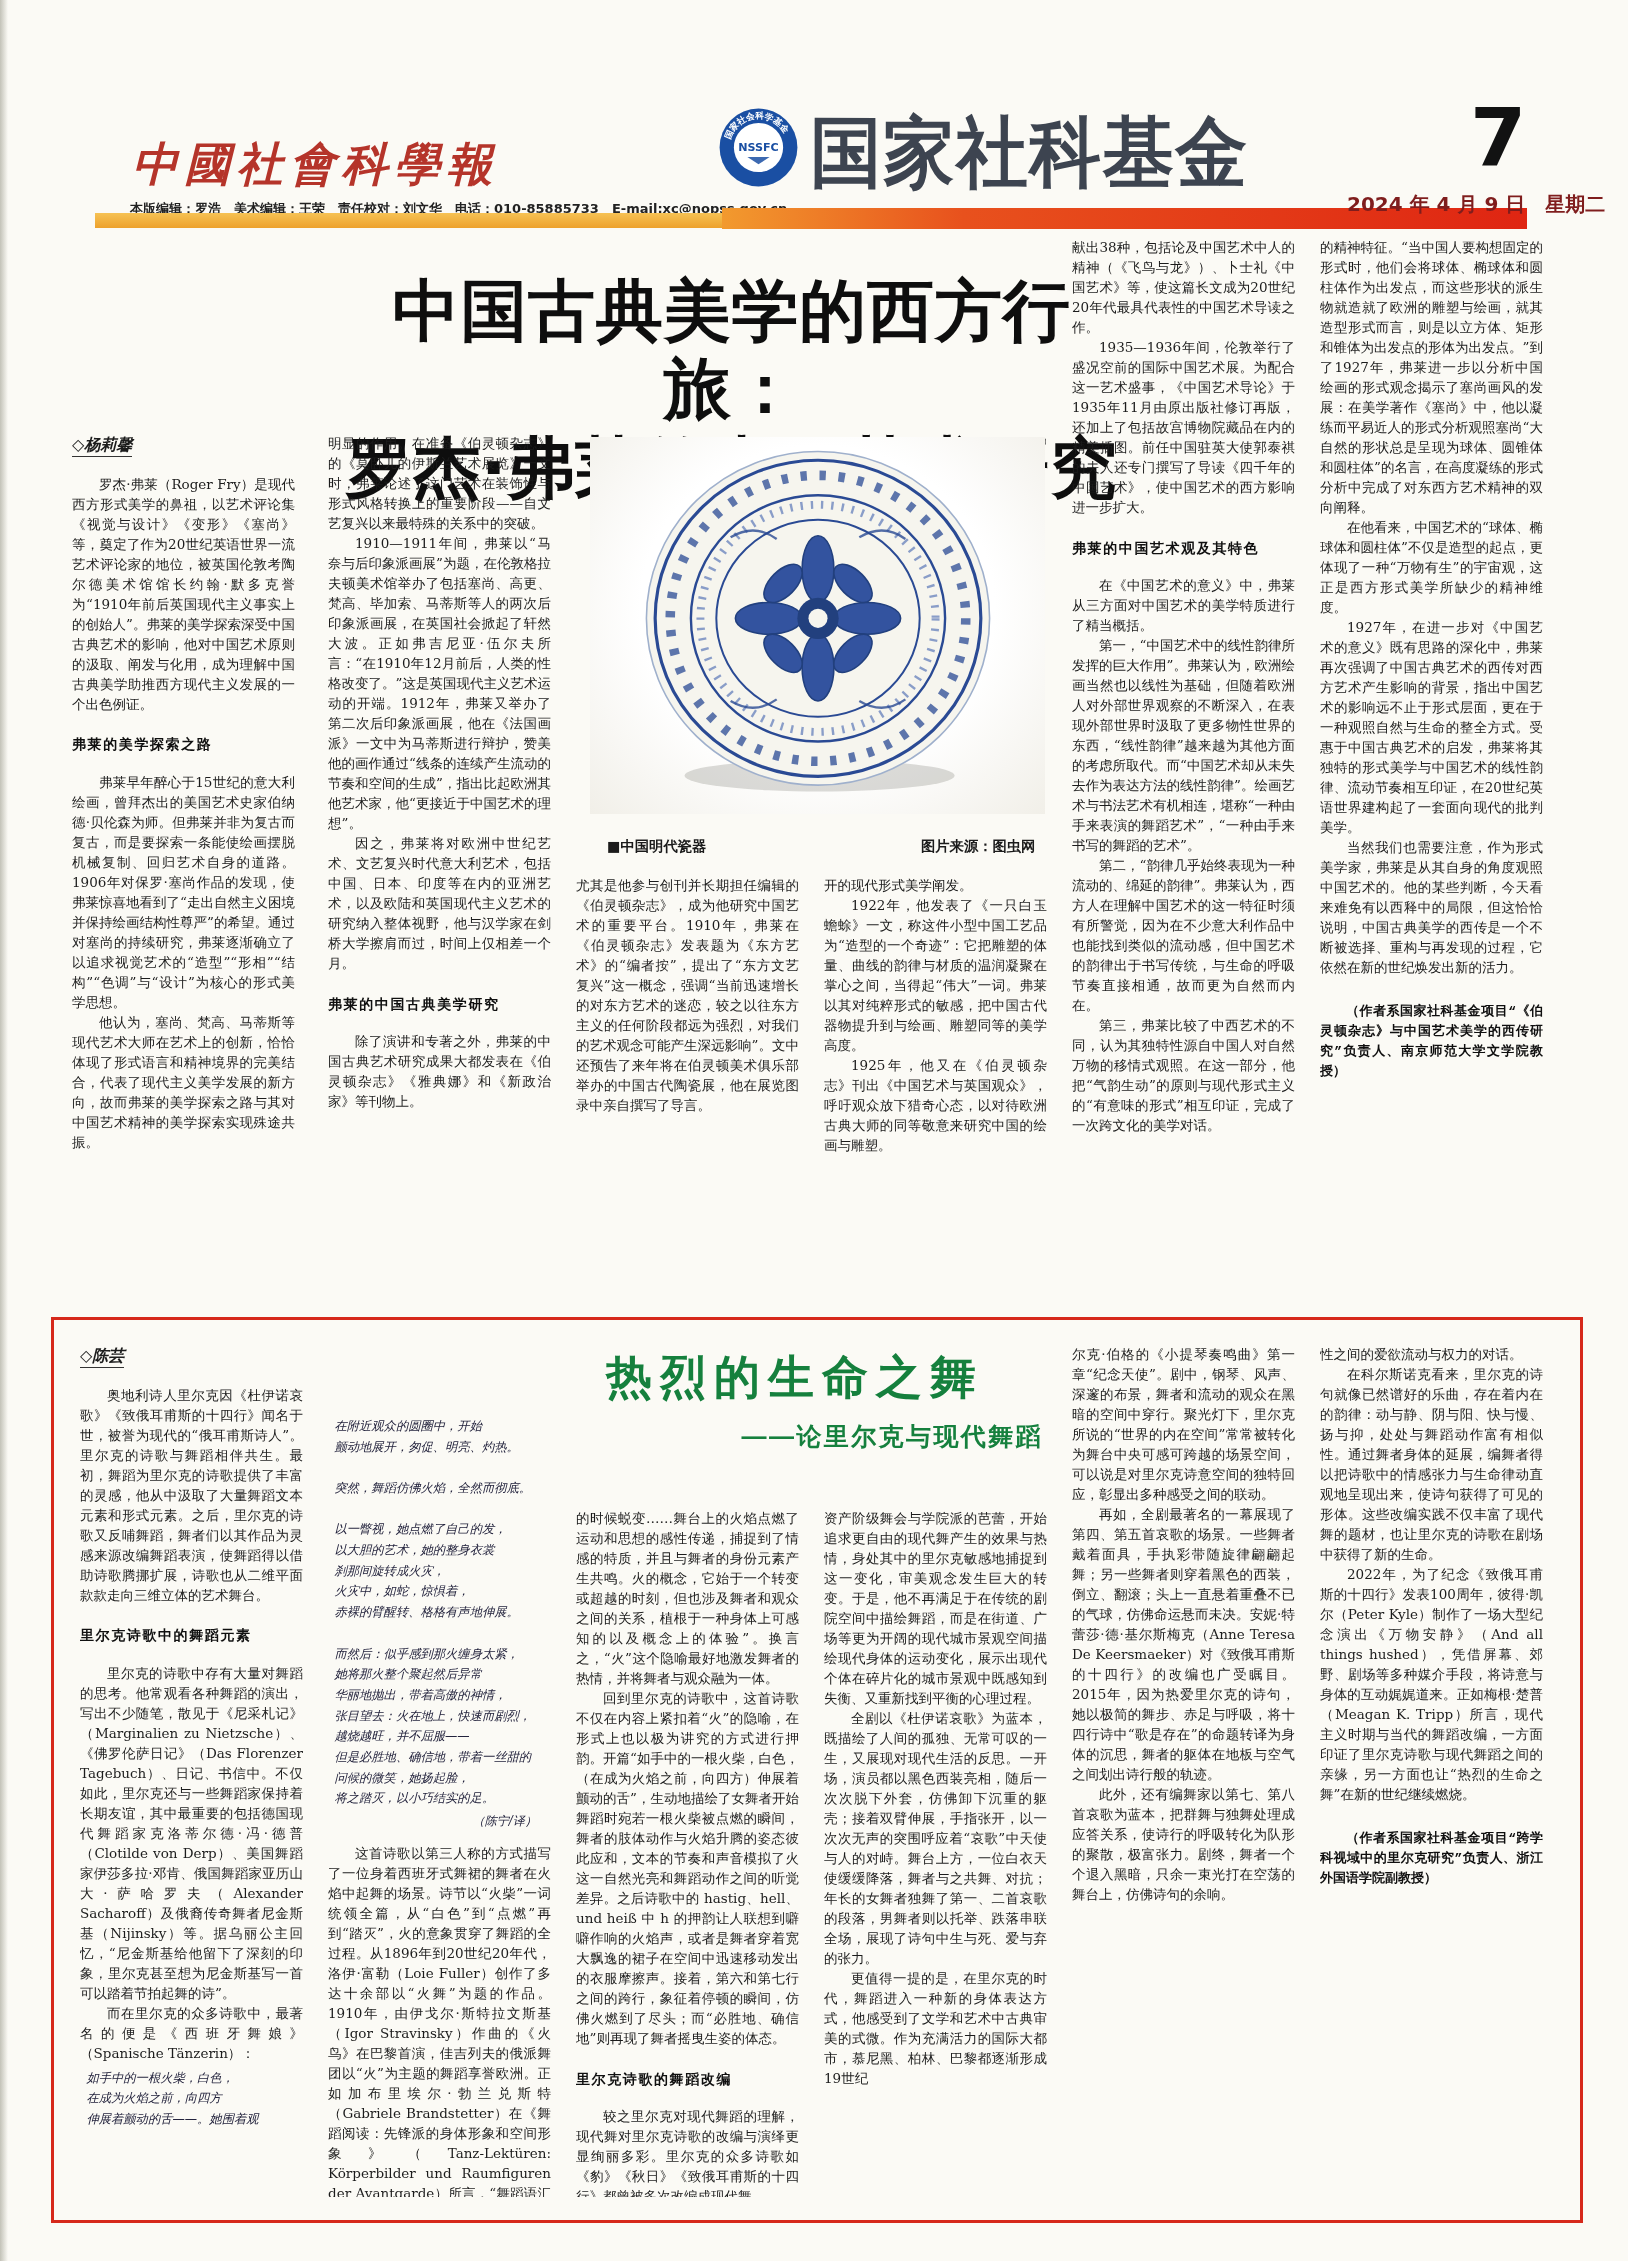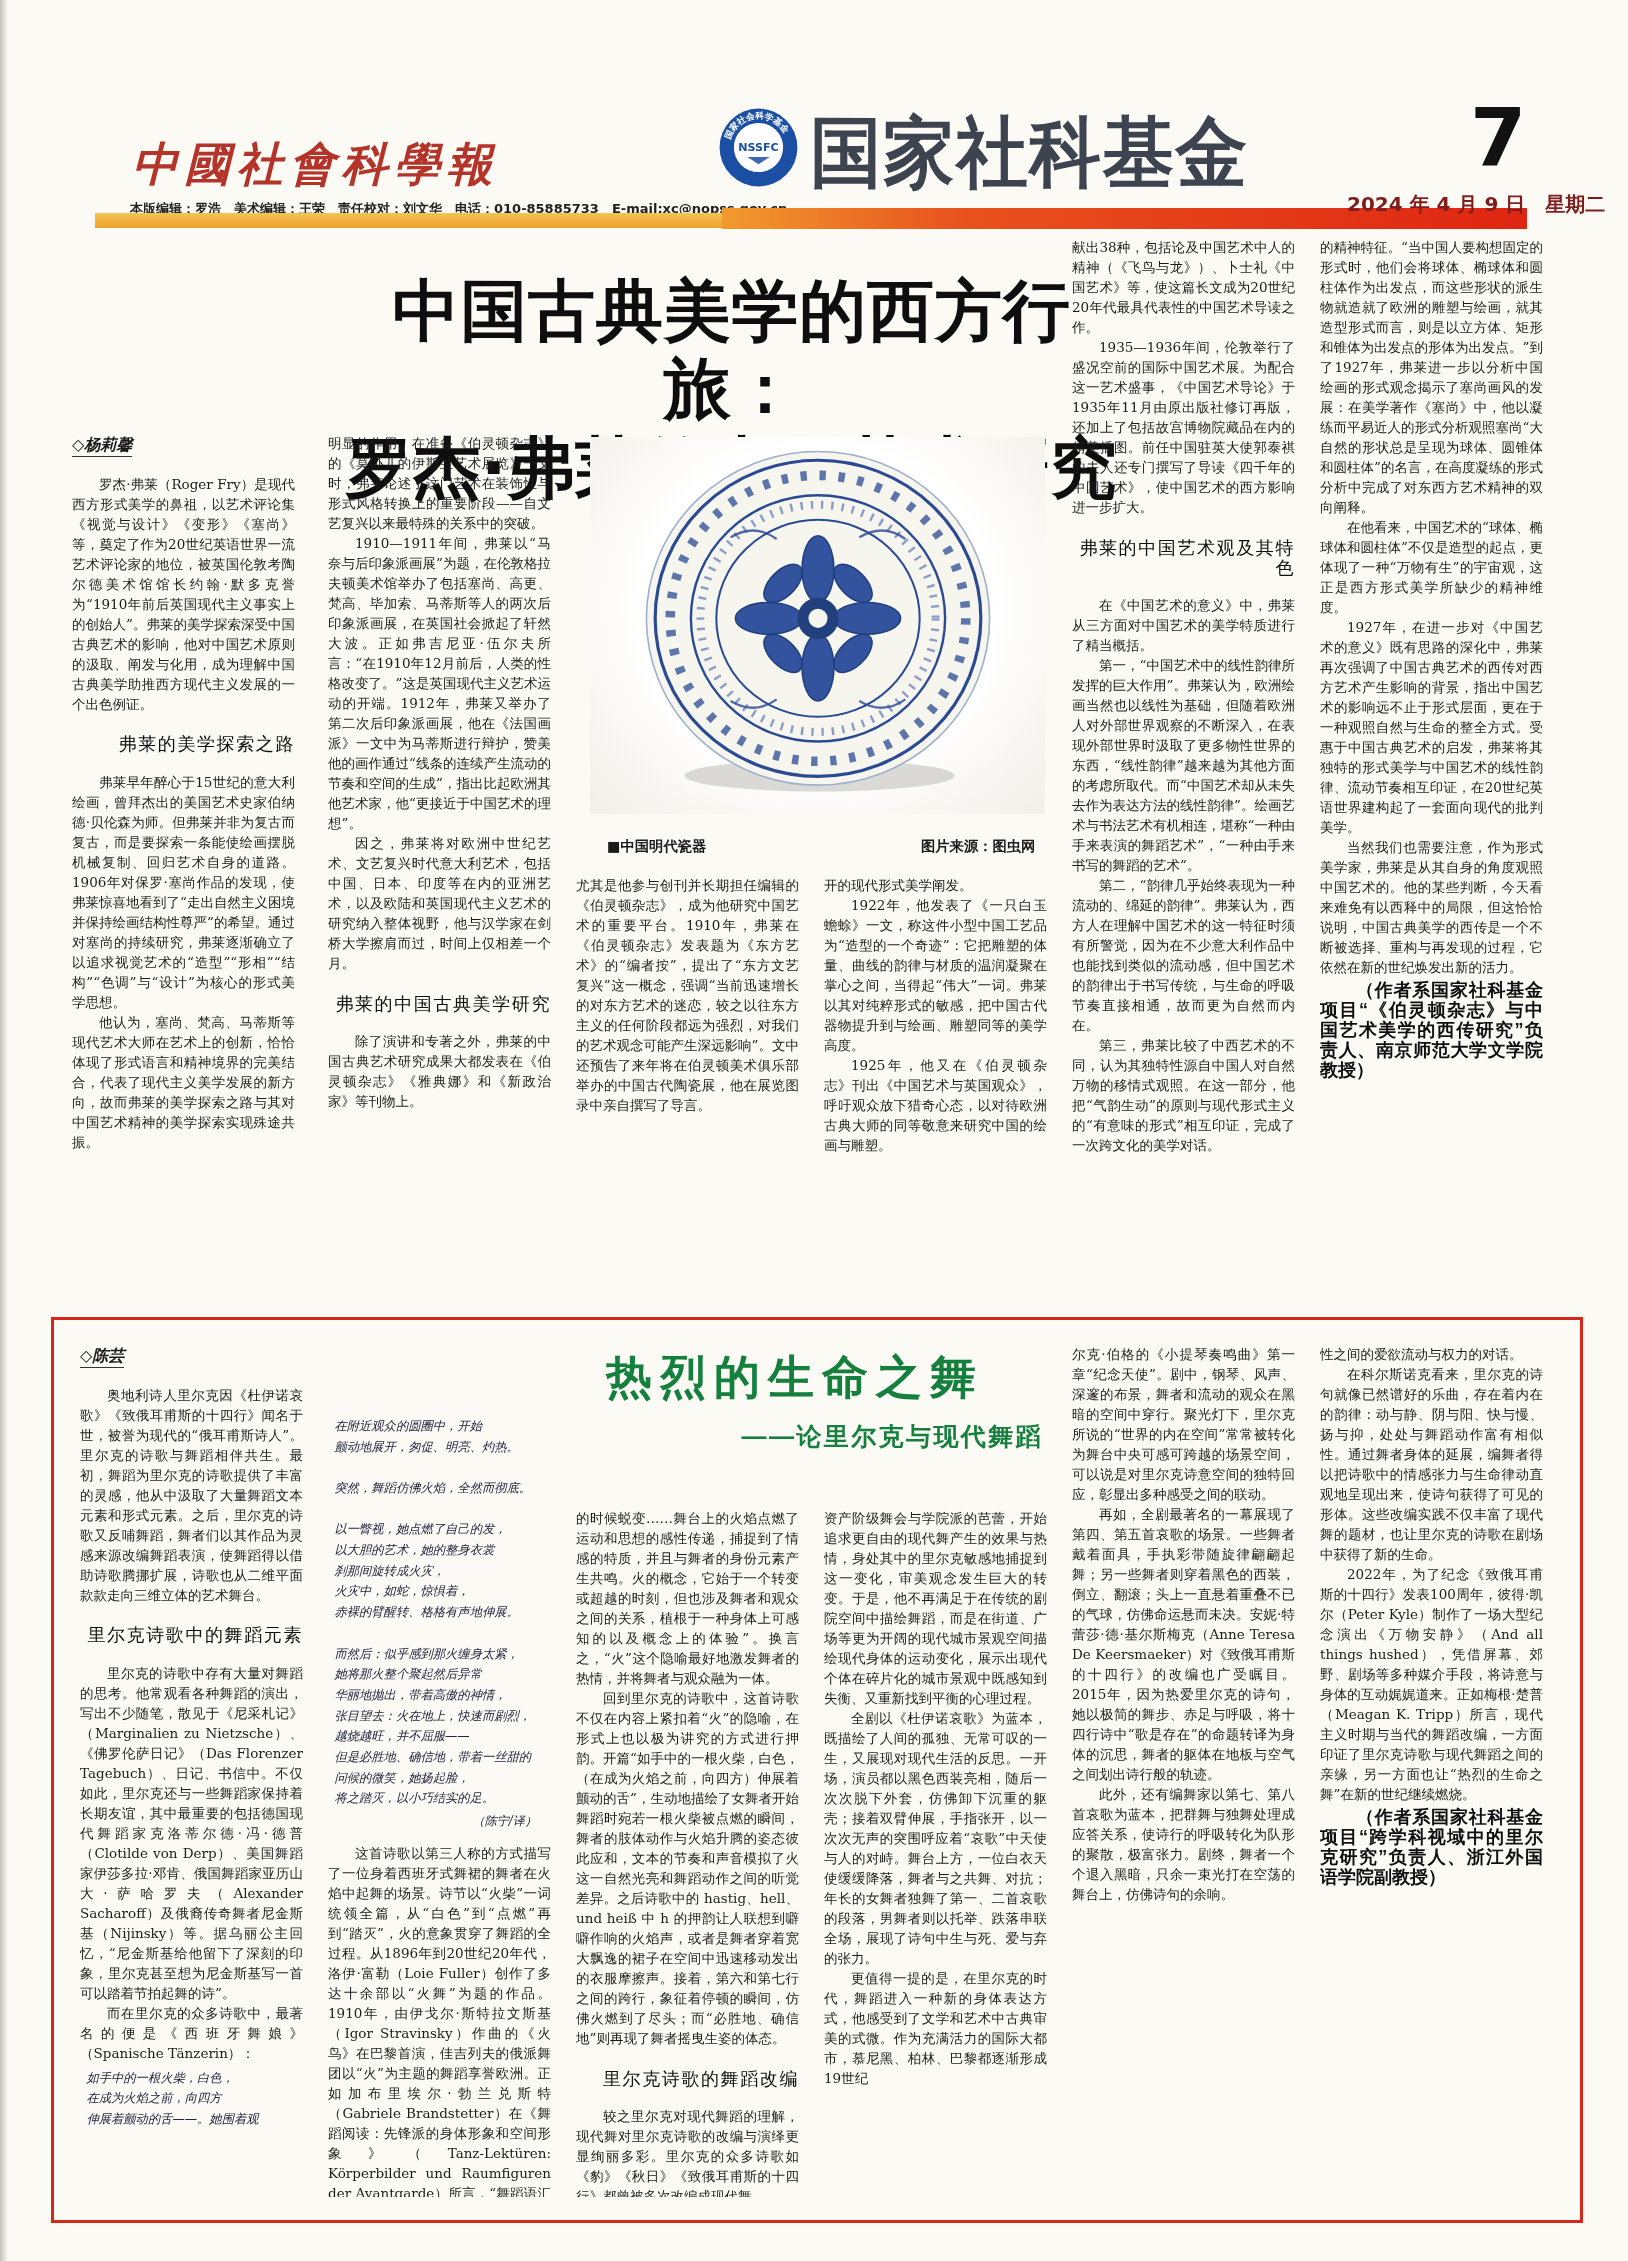--- a/index.html
+++ b/index.html
@@ -32,30 +32,30 @@
     font-weight:700;font-size:20px;color:#7f1d1d;white-space:nowrap;}
   
   .a1-title{position:absolute;left:334px;top:272px;width:795px;text-align:center;
     font-family:"DejaVu Sans","Liberation Sans",sans-serif;font-weight:900;
     font-size:67px;line-height:1.17;color:#0e0e0e;letter-spacing:0.8px;}
   .col{position:absolute;width:223px;overflow:hidden;
     font-size:13.5px;line-height:20px;text-align:justify;color:#1c1c1c;}
   .blk{margin:0;}
   .blk.p{text-indent:2em;}
   .blk.pc{text-indent:0;}
-  .blk.h{font-family:"DejaVu Sans","Liberation Sans",sans-serif;font-weight:400;
-    font-size:18px;text-align:right;text-indent:0;margin:20.7px 0 17.5px;letter-spacing:1.6px;color:#101010;}
+  .blk.h{font-family:"DejaVu Sans","Liberation Sans",sans-serif;font-weight:700;
+    font-size:14px;text-align:left;text-indent:0;margin:20.7px 0 17.5px;letter-spacing:1.6px;color:#101010;}
   .blk.byline{font-size:16px;font-weight:700;font-style:italic;text-indent:0;margin:1.6px 0 19px;}
   .blk.byline span{border-bottom:1.2px solid #333;padding-bottom:2.4px;}
   .blk.poem{font-style:italic;white-space:pre-line;text-indent:0;
     font-size:12.3px;line-height:20.7px;padding-left:6.4px;margin:4.8px 0 1.6px;color:#23233d;}
   .blk.tr{text-align:right;font-style:italic;font-size:12px;text-indent:0;
     padding-right:14.3px;margin:1.6px 0 12.7px;color:#23233d;}
-  .blk.sig{font-family:Liberation Sans, sans-serif;font-weight:800;
-    font-size:18px;line-height:20px;margin-top:3px;text-indent:2em;color:#0f0f0f;}
+  .blk.sig{font-family:Liberation Mono, monospace;font-weight:800;
+    font-size:13px;line-height:20px;margin-top:25px;text-indent:2em;color:#0f0f0f;}
   
   .photo{position:absolute;left:590px;top:437px;width:455px;height:377px;
     background:radial-gradient(ellipse at 50% 45%,#ffffff 55%,#f1efe8 100%);}
   .photo svg{position:absolute;left:20.7px;top:4.8px;}
   .cap-left{position:absolute;left:607px;top:837px;font-family:"DejaVu Sans",sans-serif;
     font-weight:800;font-size:14.3px;}
   .cap-right{position:absolute;left:921px;top:837px;font-family:"DejaVu Sans",sans-serif;
     font-weight:800;font-size:14.3px;}
   
   .red-box{position:absolute;left:51px;top:1317px;width:1526px;height:900px;

